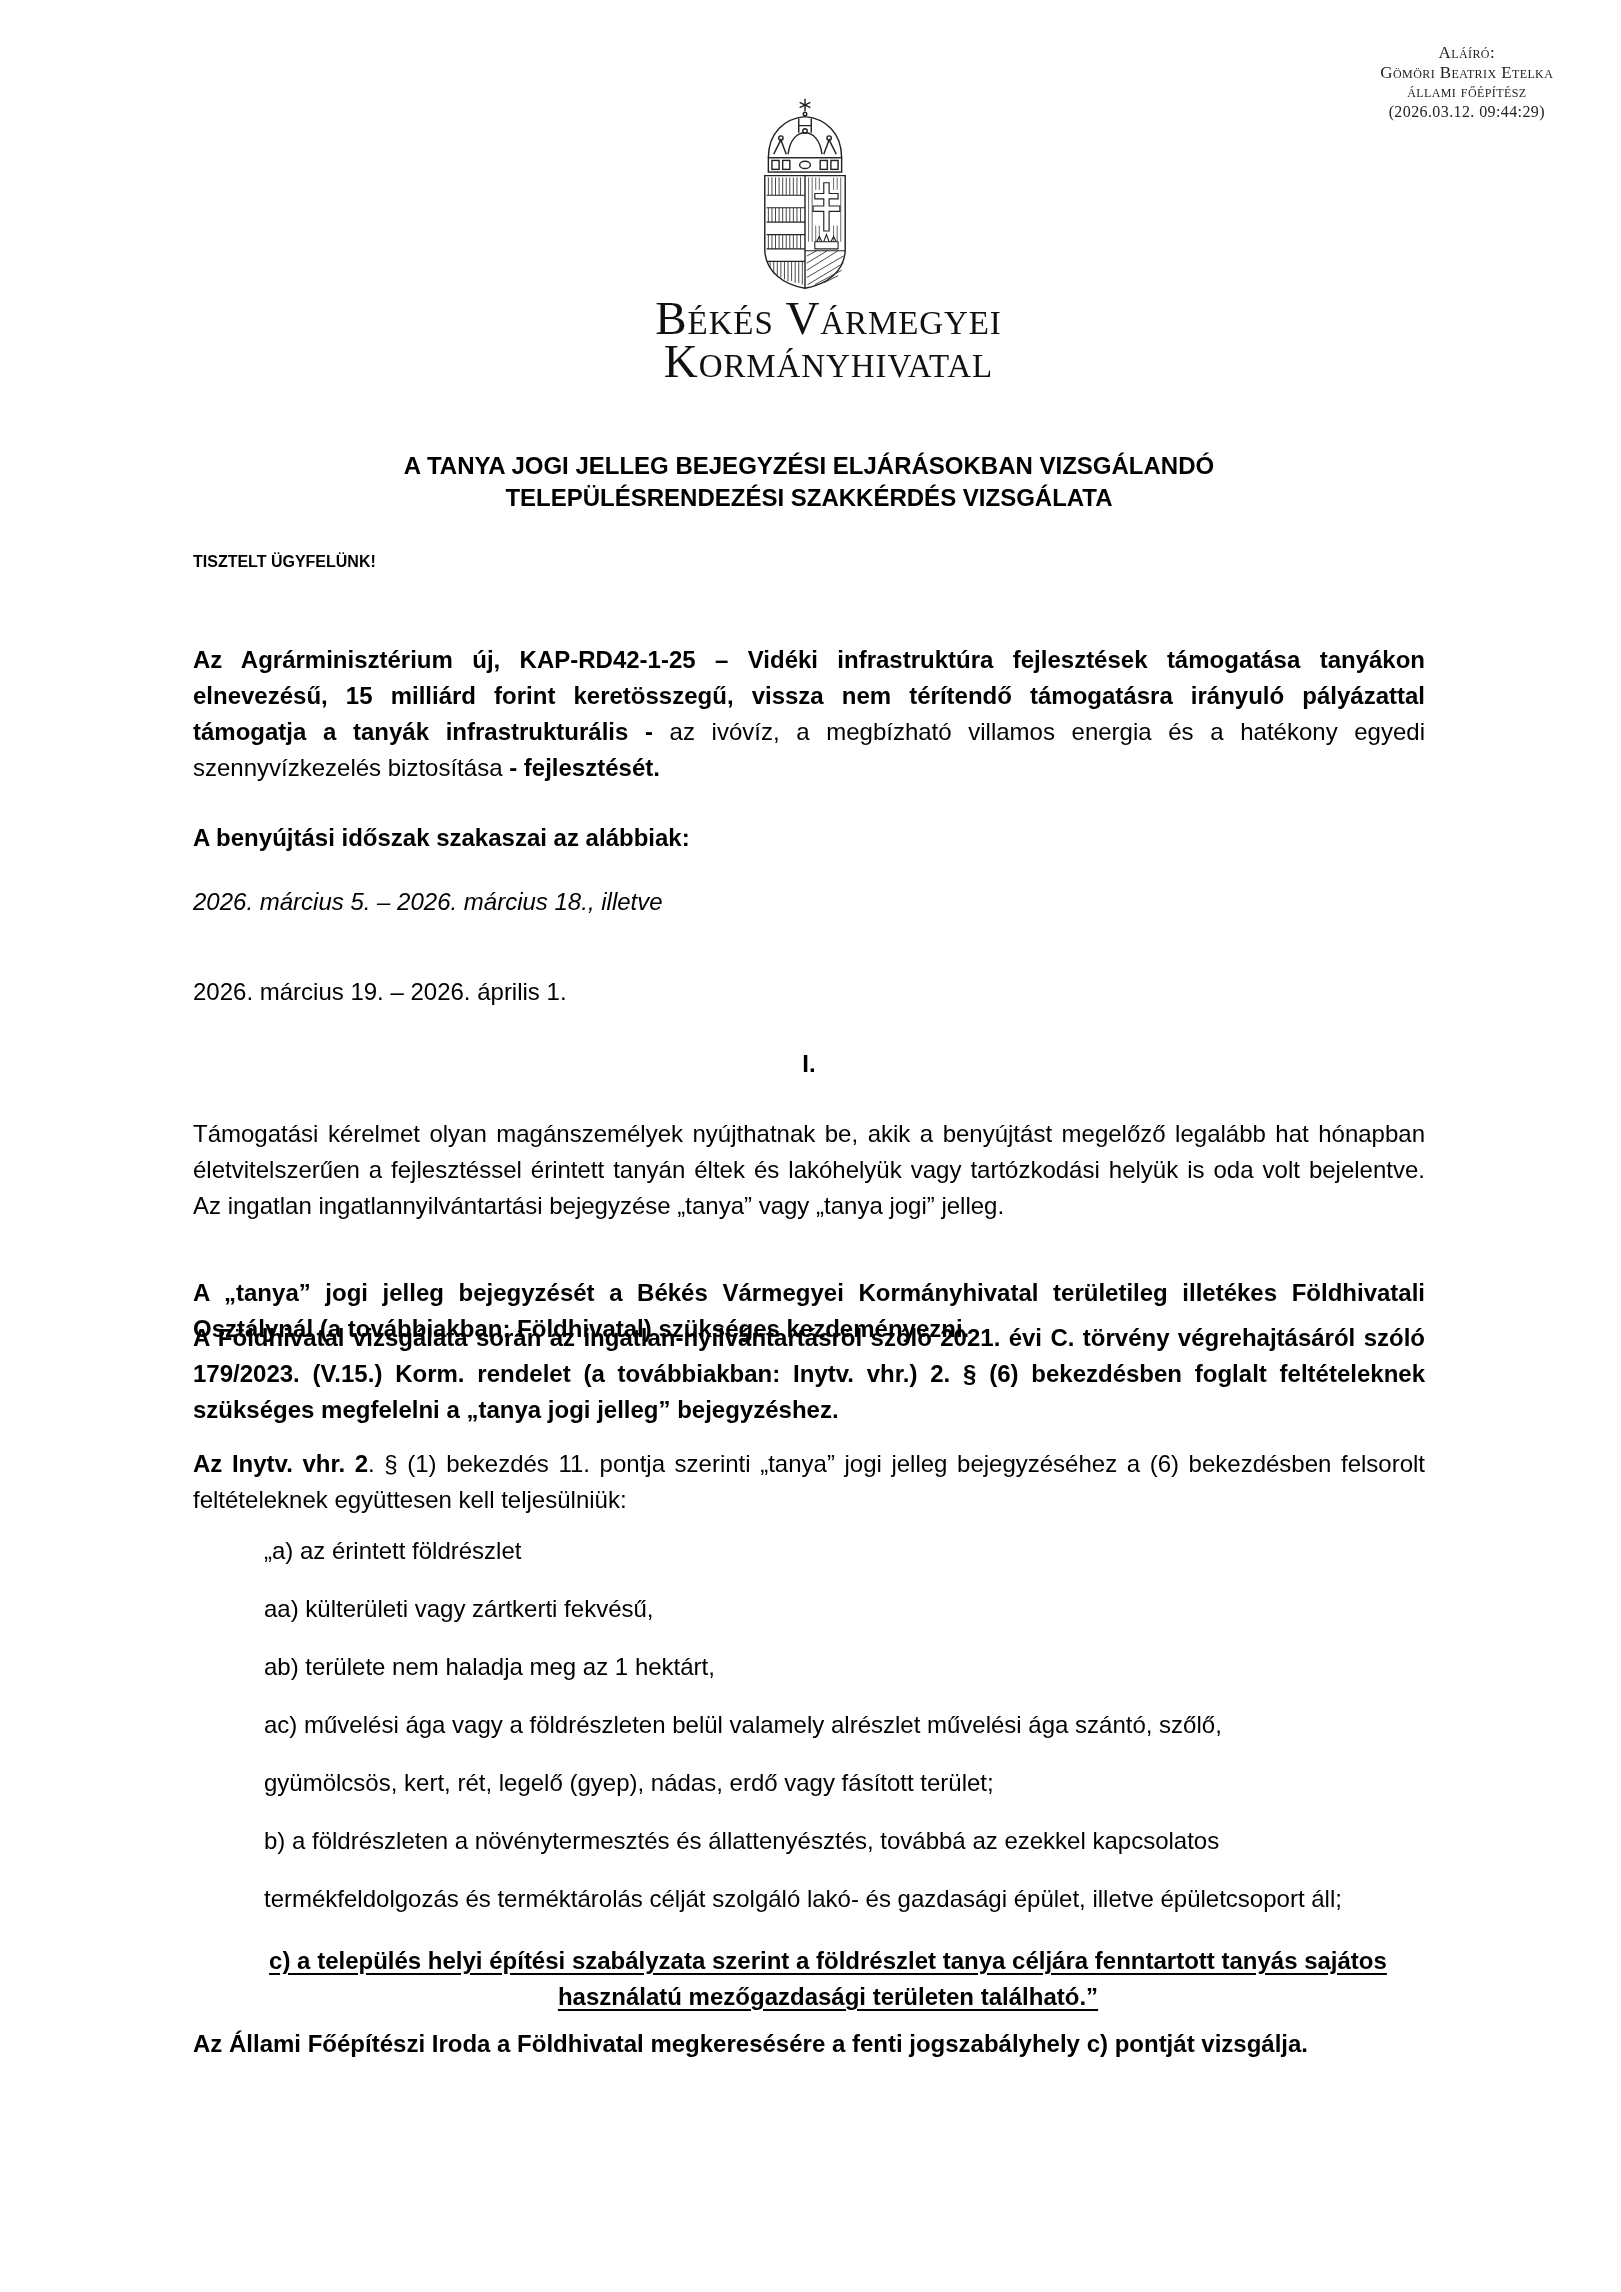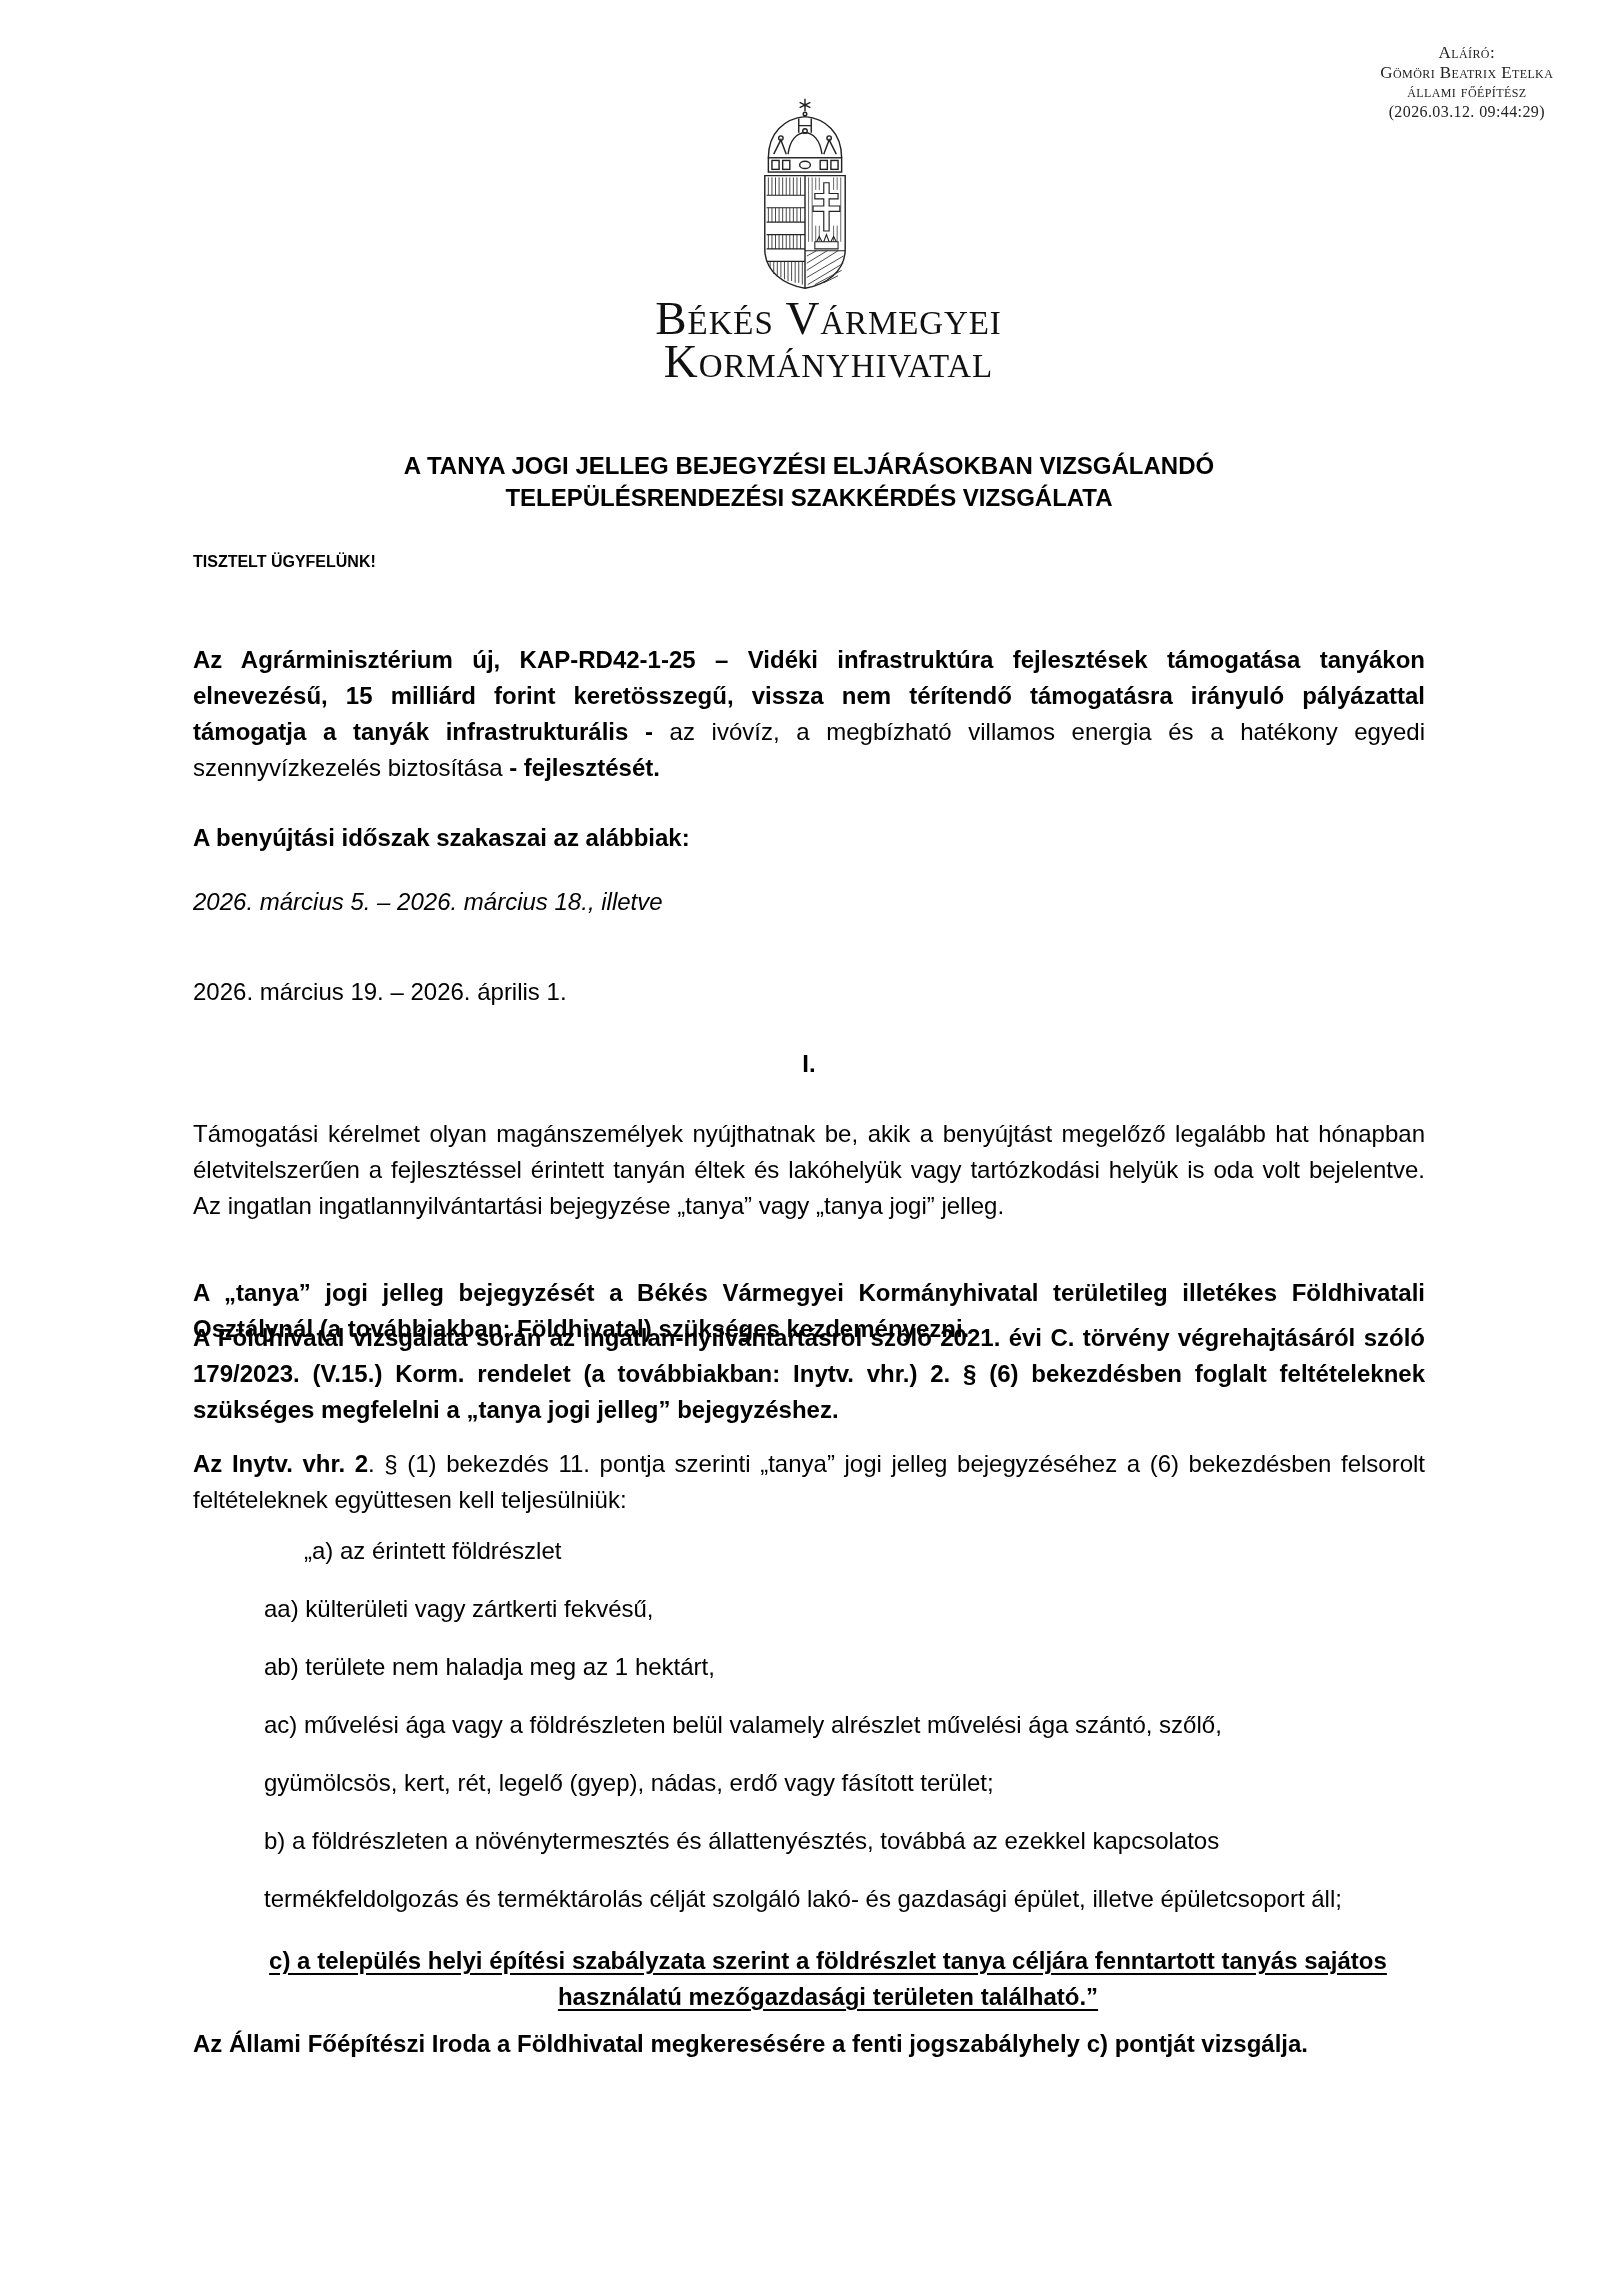--- a/index.html
+++ b/index.html
@@ -93,21 +93,21 @@
     #examination { top: 1320px; }
     #conditions-intro { top: 1446px; }
 
     .list {
       position: absolute;
       left: 264px;
       width: 1128px;
       font-size: 24px;
       line-height: 36px;
     }
-    #item-a { top: 1533px; margin-left: 40px; }
+    #item-a { top: 1533px; }
     #item-aa { top: 1591px; }
     #item-ab { top: 1649px; }
     #item-ac { top: 1707px; }
     #item-ac-cont { top: 1765px; }
     #item-b { top: 1823px; }
     #item-b-cont { top: 1881px; }
     #item-c { top: 1943px; font-weight: bold; text-decoration: underline; text-underline-offset: 3.6px; text-align: center; }
 
     #closing { top: 2026px; font-weight: bold; }
   </style>

